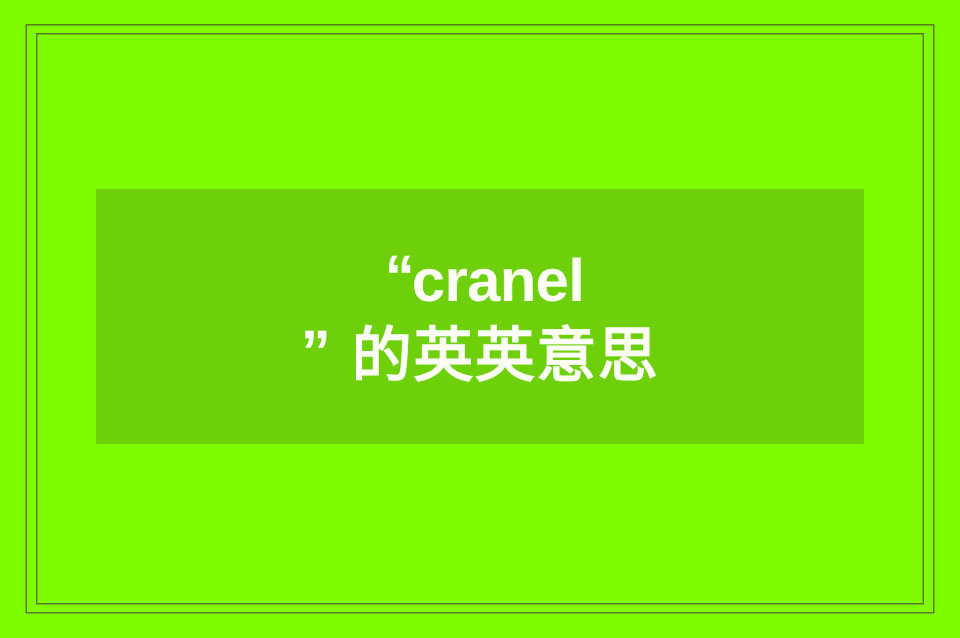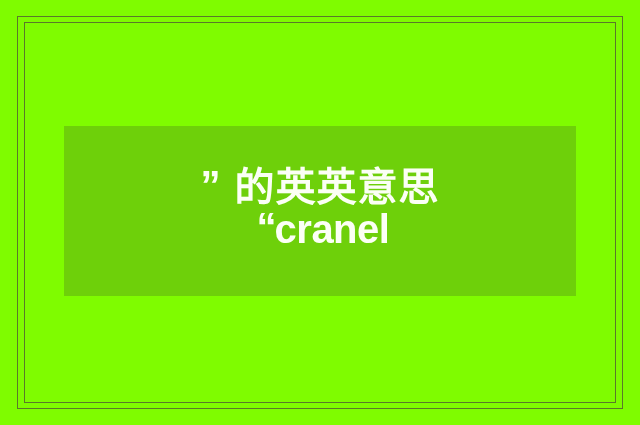--- a/index.html
+++ b/index.html
@@ -114,20 +114,20 @@
 
 <div id="card">
 
   <div class="frame frame-outer"></div>
 
   <div class="frame frame-inner"></div>
 
   <div id="panel">
     <div id="title-block">
 
+      <span class="title-line line-1"><span class="open-quote">“</span><span class="word">cranel</span></span>
+
       <span class="title-line line-2"><span class="close-quote">”</span><span class="cjk">的英英意思</span></span>
-
-      <span class="title-line line-1"><span class="open-quote">“</span><span class="word">cranel</span></span>
 
     </div>
   </div>
 
 </div>
 
 </body></html>

